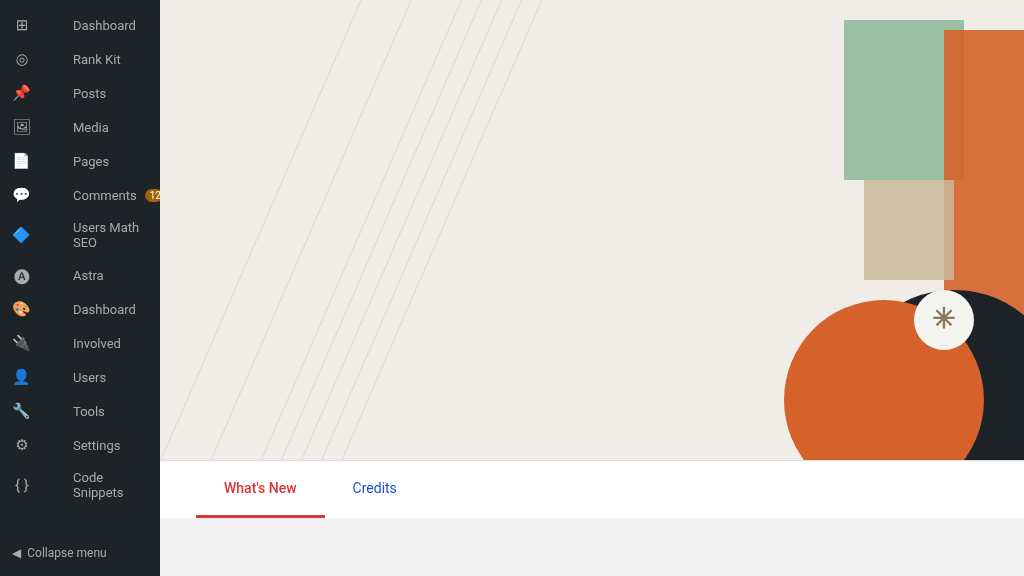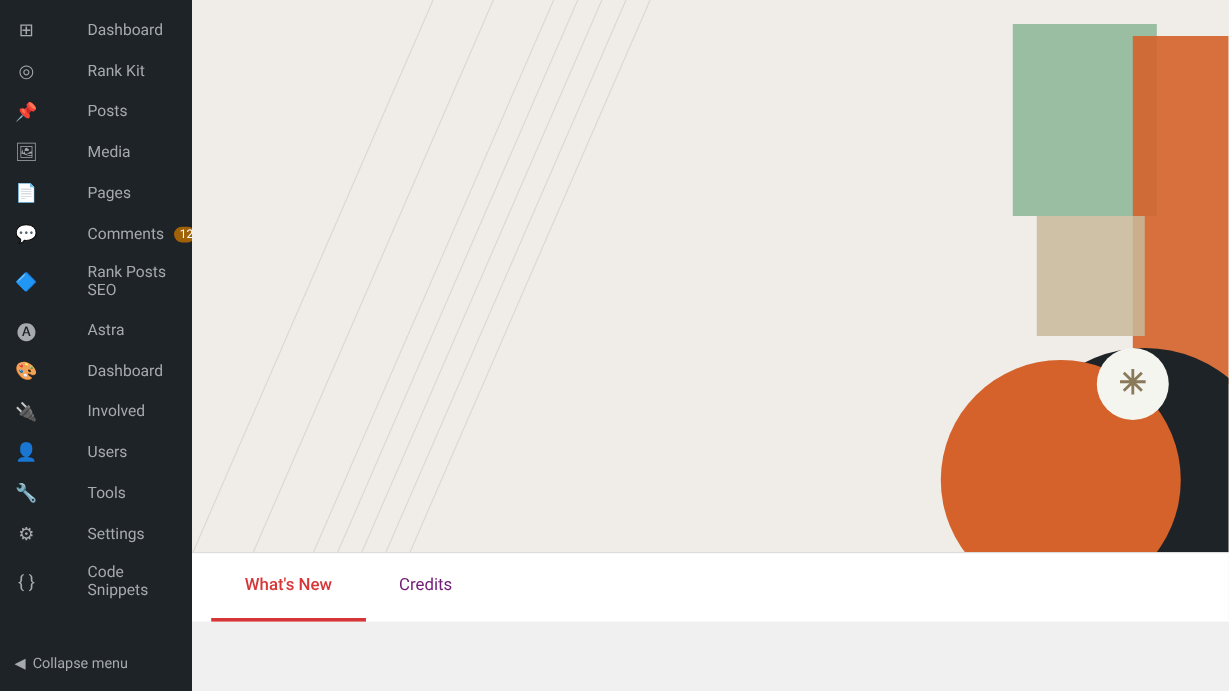--- a/index.html
+++ b/index.html
@@ -99,30 +99,30 @@
     }
 
     
     .tabs-bar {
       background: #fff;
       display: flex;
       align-items: center;
       border-top: 1px solid #dcdcde;
       height: 58px;
       flex-shrink: 0;
-      padding: 0 16px;
+      padding: 0 36px;
       gap: 0;
     }
     .tab-item {
       padding: 0 28px;
       height: 100%;
       display: flex;
       align-items: center;
       font-size: 14px;
-      color: #701a75;
+      color: #1d4ed8;
       cursor: pointer;
       border-bottom: 3px solid transparent;
       position: relative;
     }
     .tab-item.active {
       color: #d63638;
       border-bottom: 3px solid #d63638;
       font-weight: 500;
     }
   </style>
@@ -152,21 +152,21 @@
       <span class="icon">📄</span>
       <span class="label">Pages</span>
     </div>
     <div class="sidebar-item">
       <span class="icon">💬</span>
       <span class="label">Comments</span>
       <span class="badge">123</span>
     </div>
     <div class="sidebar-item">
       <span class="icon">🔷</span>
-      <span class="label">Rank Posts SEO</span>
+      <span class="label">Users Math SEO</span>
     </div>
     <div class="sidebar-item">
       <span class="icon">🅐</span>
       <span class="label">Astra</span>
     </div>
     <div class="sidebar-item">
       <span class="icon">🎨</span>
       <span class="label">Dashboard</span>
     </div>
     <div class="sidebar-item">

